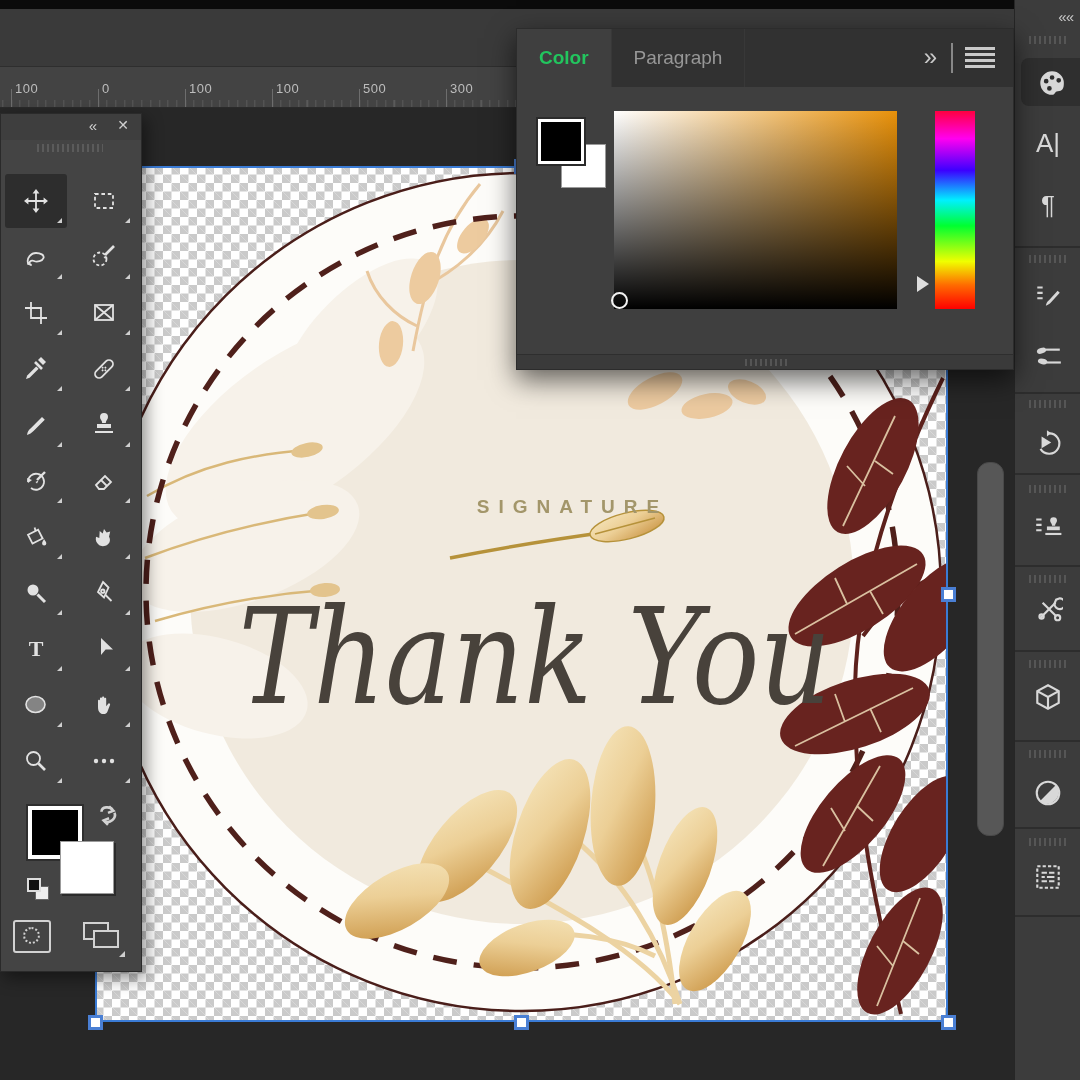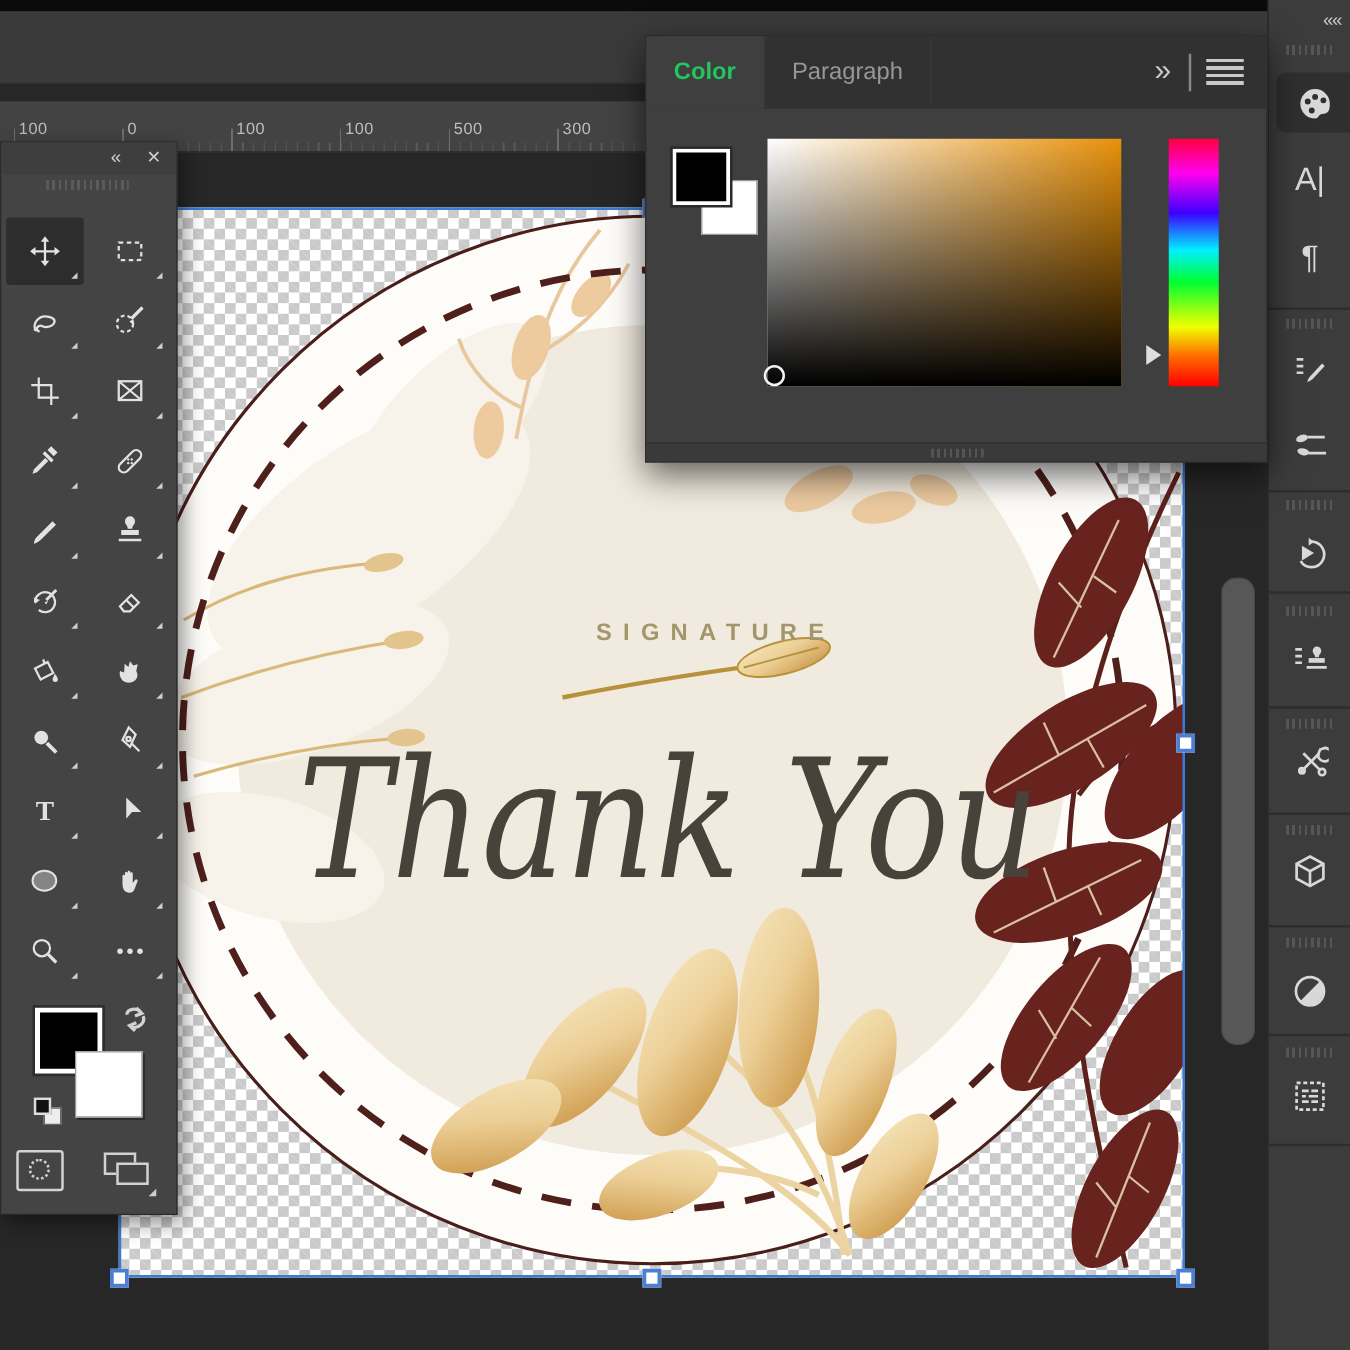--- a/index.html
+++ b/index.html
@@ -6,21 +6,21 @@
   body{
     width:1080px;height:1080px;position:relative;overflow:hidden;
     background:#272727;font-family:"Liberation Sans","DejaVu Sans",sans-serif;
     -webkit-font-smoothing:antialiased;
   }
   .abs{position:absolute;}
 
   
   #menubar{left:0;top:0;width:1080px;height:9px;background:#0b0b0b;z-index:3;}
   #optionsbar{left:0;top:9px;width:1014px;height:57px;background:#3a3a3a;border-bottom:1px solid #2e2e2e;z-index:3;}
-  #ruler{left:0;top:81px;width:1014px;height:40px;background:#434343;z-index:3;
+  #ruler{left:0;top:67px;width:1014px;height:40px;background:#434343;z-index:3;
     background-image:
       repeating-linear-gradient(to right, #6d6d6d 0 1px, transparent 1px 87px),
       repeating-linear-gradient(to right, #5a5a5a 0 1px, transparent 1px 8.7px);
     background-size:1014px 18px,1014px 7px;
     background-position:11px bottom,2.3px bottom;
     background-repeat:no-repeat,repeat-x;
     border-bottom:1px solid #2a2a2a;}
   .ruler-num{position:absolute;top:14px;font-size:13px;color:#bdbdbd;letter-spacing:.5px;}
 
   

